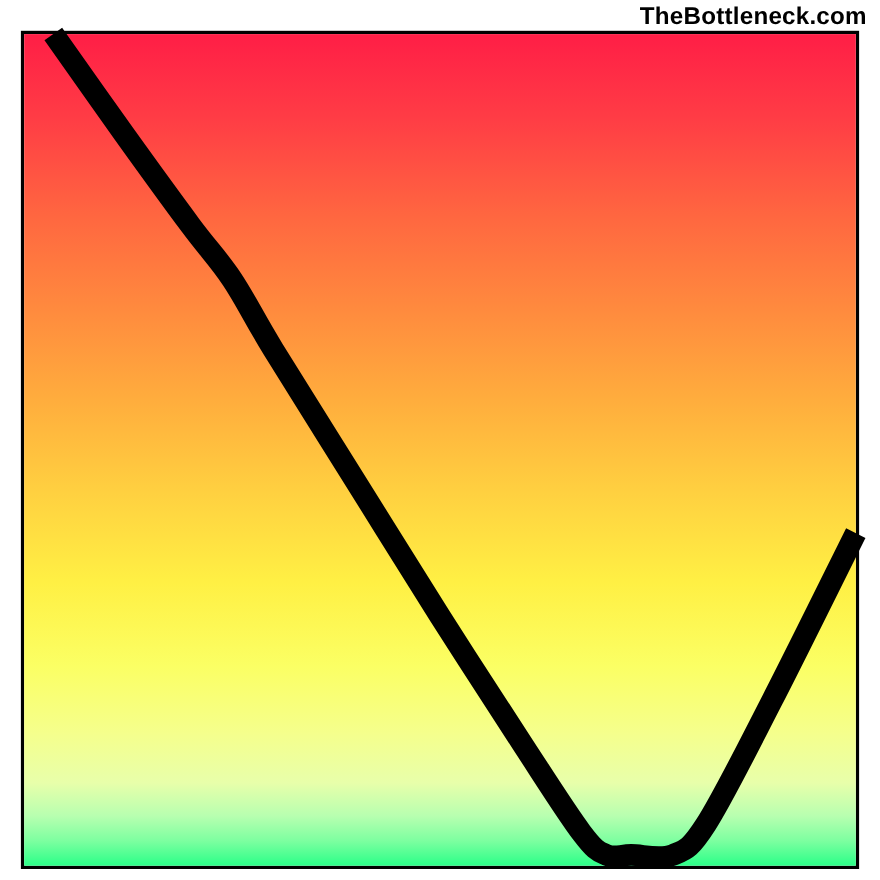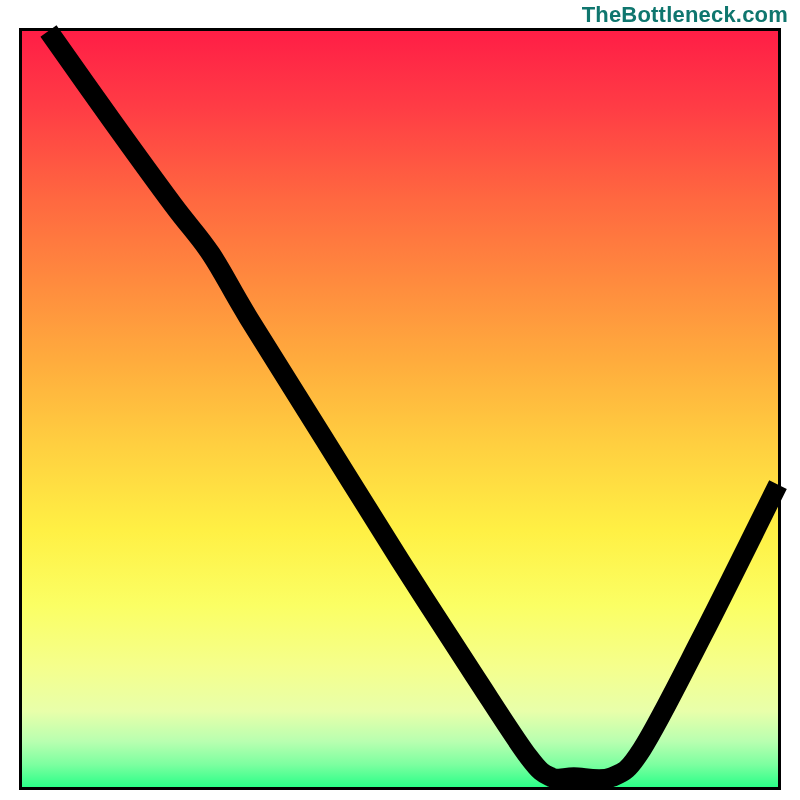--- a/index.html
+++ b/index.html
@@ -10,21 +10,21 @@
     overflow: hidden;
     position: relative;
     font-family: Arial, Helvetica, sans-serif;
   }
   .watermark {
     position: absolute;
     top: 2px;
     right: 12px;
     font-size: 22px;
     font-weight: 600;
-    color: #0f766e;
+    color: #000000;
     letter-spacing: 0.2px;
   }
   .chart-frame {
     position: absolute;
     left: 19px;
     top: 28px;
     width: 762px;
     height: 762px;
     border: 3px solid #000000;
   }

